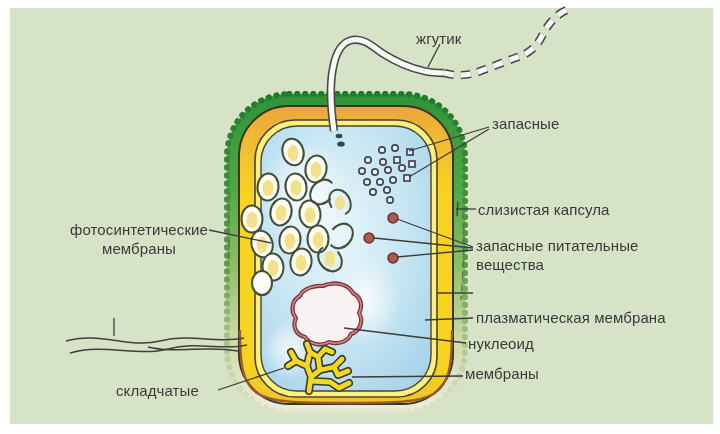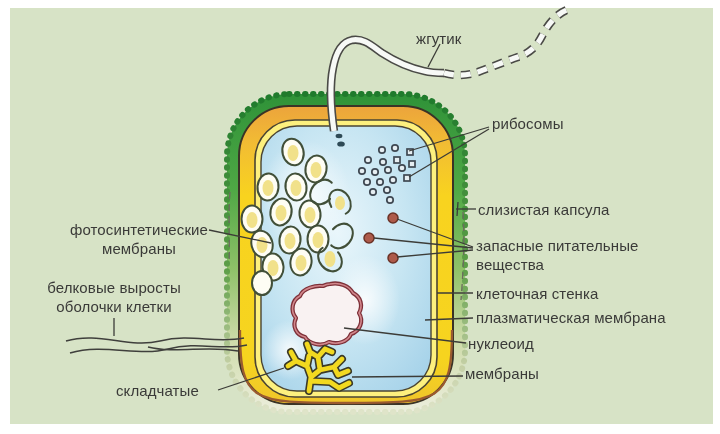--- a/index.html
+++ b/index.html
@@ -212,43 +212,38 @@
       <path d="M466,343 L344,328"></path>
       <path d="M463,376 L352,377"></path>
       <path d="M209,230 L271,243"></path>
       <path d="M114,318 L114,336"></path>
       <path d="M218,390 L284,368"></path>
     </g>
   </svg>
 
   <div class="lbl" style="left:416px;top:29px">жгутик</div>
 
-  <div class="lbl" style="left:492px;top:114px">рибосомы</div>
+  <div class="lbl" style="left:492px;top:114px">запасные</div>
 
   <div class="lbl" style="left:478px;top:200px">слизистая капсула</div>
 
   <div class="lbl two" style="left:476px;top:236px">
     <div>запасные питательные</div>
     <div>вещества</div>
   </div>
 
-  <div class="lbl" style="left:476px;top:284px">клеточная стенка</div>
 
   <div class="lbl" style="left:476px;top:308px">плазматическая мембрана</div>
 
   <div class="lbl" style="left:468px;top:334px">нуклеоид</div>
 
   <div class="lbl two" style="left:465px;top:364px">
     <div>мембраны</div>
   </div>
 
   <div class="lbl two" style="right:512px;top:220px;text-align:center">
     <div>фотосинтетические</div>
     <div>мембраны</div>
   </div>
 
-  <div class="lbl two" style="left:28px;top:278px;width:172px;text-align:center">
-    <div>белковые выросты</div>
-    <div>оболочки клетки</div>
-  </div>
 
   <div class="lbl" style="left:116px;top:381px">складчатые</div>
 </div>
 
 </body></html>

